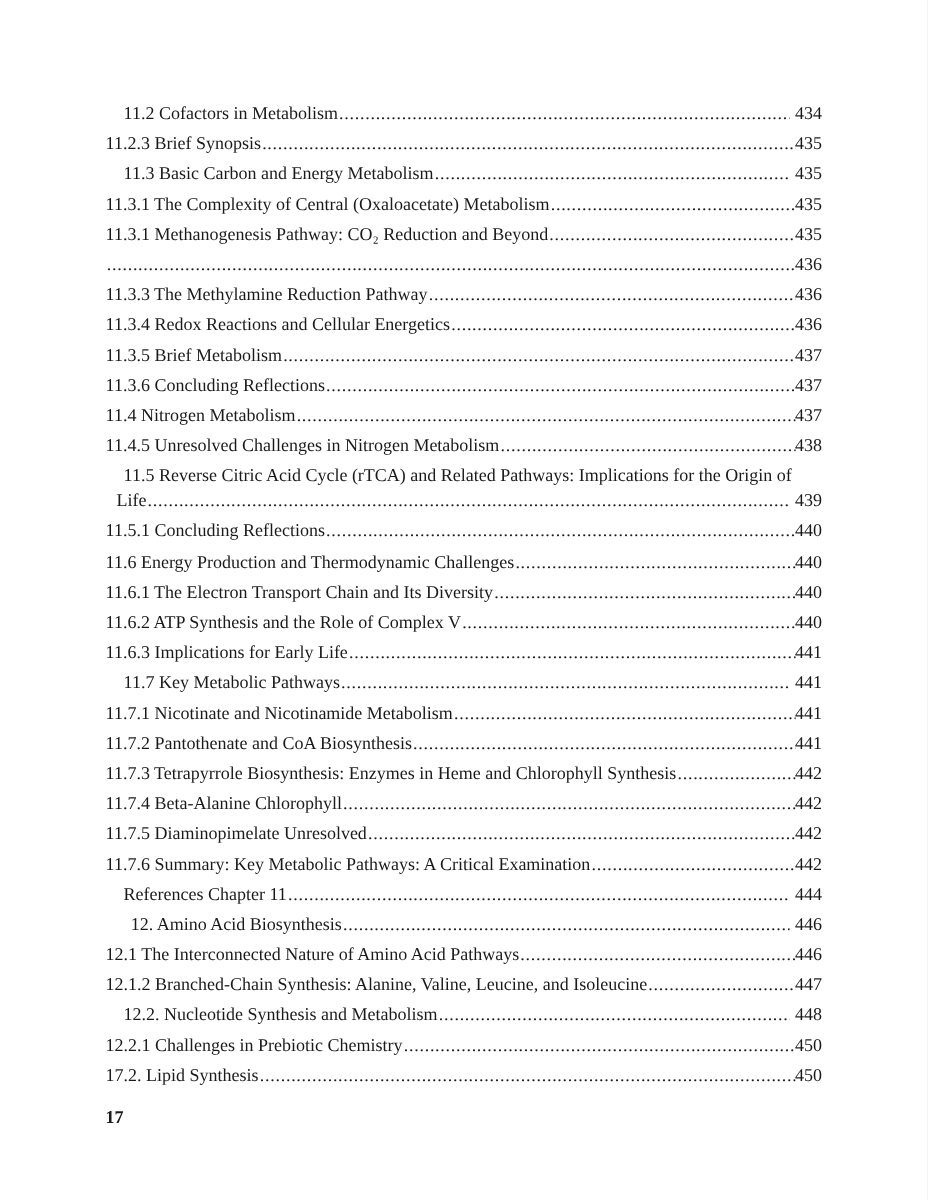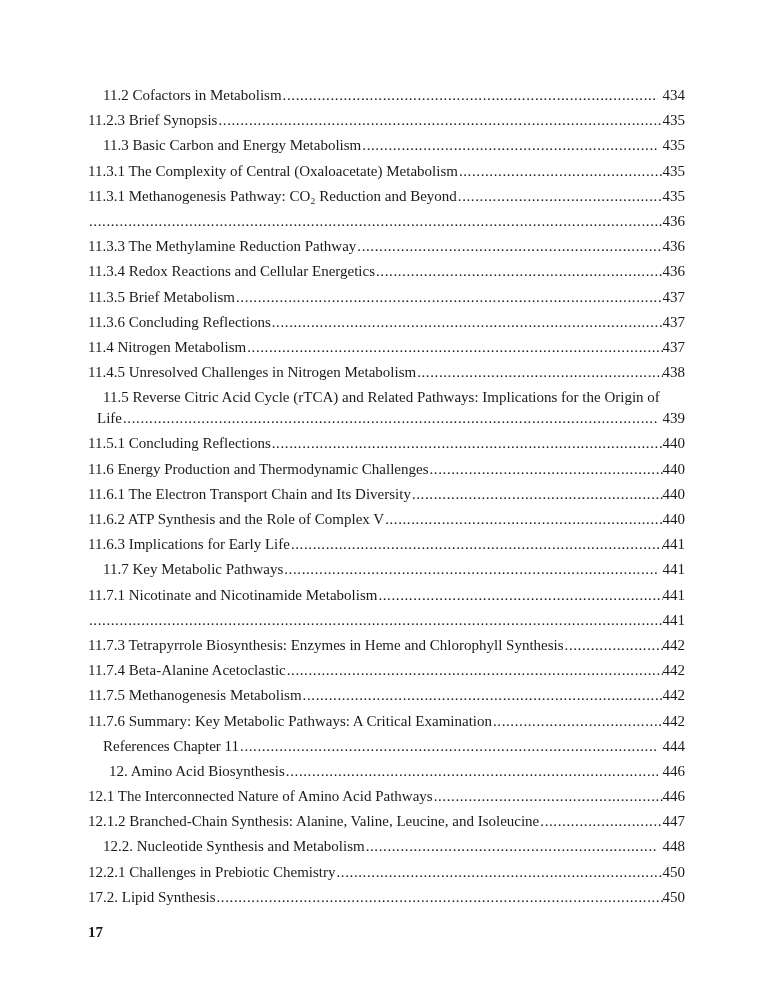--- a/index.html
+++ b/index.html
@@ -222,44 +222,45 @@
   <div class="toc-entry lvl0">
     <div class="toc-line">
       <span class="toc-label">11.7.1 Nicotinate and Nicotinamide Metabolism</span>
       <span class="dot-leader">................................................................................................................................................................................................................................................</span>
       <span class="toc-page">441</span>
     </div>
   </div>
 
   <div class="toc-entry lvl0">
     <div class="toc-line">
+      <span class="toc-label">11.7.2 Pantothenate and CoA Biosynthesis</span>
       <span class="dot-leader">................................................................................................................................................................................................................................................</span>
       <span class="toc-page">441</span>
     </div>
   </div>
 
   <div class="toc-entry lvl0">
     <div class="toc-line">
       <span class="toc-label">11.7.3 Tetrapyrrole Biosynthesis: Enzymes in Heme and Chlorophyll Synthesis</span>
       <span class="dot-leader">................................................................................................................................................................................................................................................</span>
       <span class="toc-page">442</span>
     </div>
   </div>
 
   <div class="toc-entry lvl0">
     <div class="toc-line">
-      <span class="toc-label">11.7.4 Beta-Alanine Acetoclastic</span>
+      <span class="toc-label">11.7.4 Beta-Alanine Chlorophyll</span>
       <span class="dot-leader">................................................................................................................................................................................................................................................</span>
       <span class="toc-page">442</span>
     </div>
   </div>
 
   <div class="toc-entry lvl0">
     <div class="toc-line">
-      <span class="toc-label">11.7.5 Methanogenesis Metabolism</span>
+      <span class="toc-label">11.7.5 Diaminopimelate Unresolved</span>
       <span class="dot-leader">................................................................................................................................................................................................................................................</span>
       <span class="toc-page">442</span>
     </div>
   </div>
 
   <div class="toc-entry lvl0">
     <div class="toc-line">
       <span class="toc-label">11.7.6 Summary: Key Metabolic Pathways: A Critical Examination</span>
       <span class="dot-leader">................................................................................................................................................................................................................................................</span>
       <span class="toc-page">442</span>

